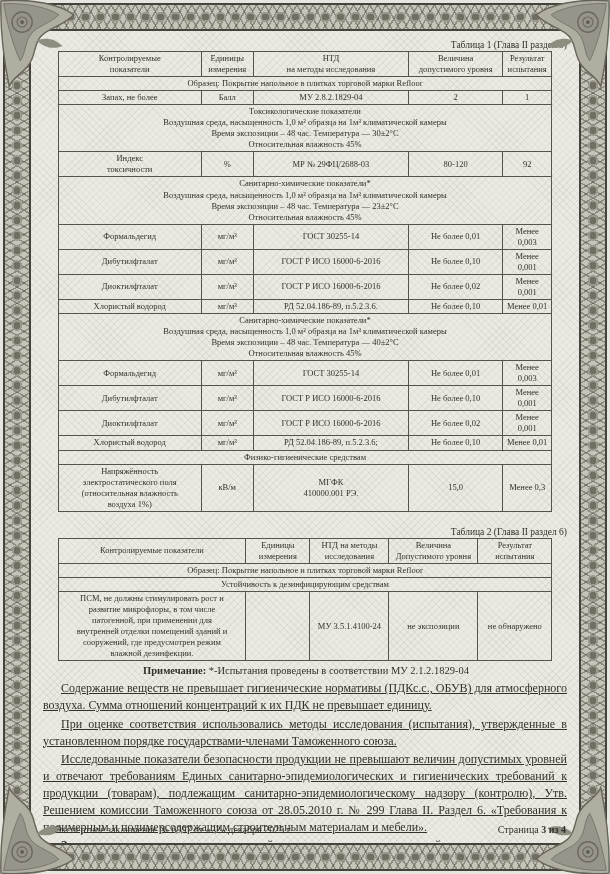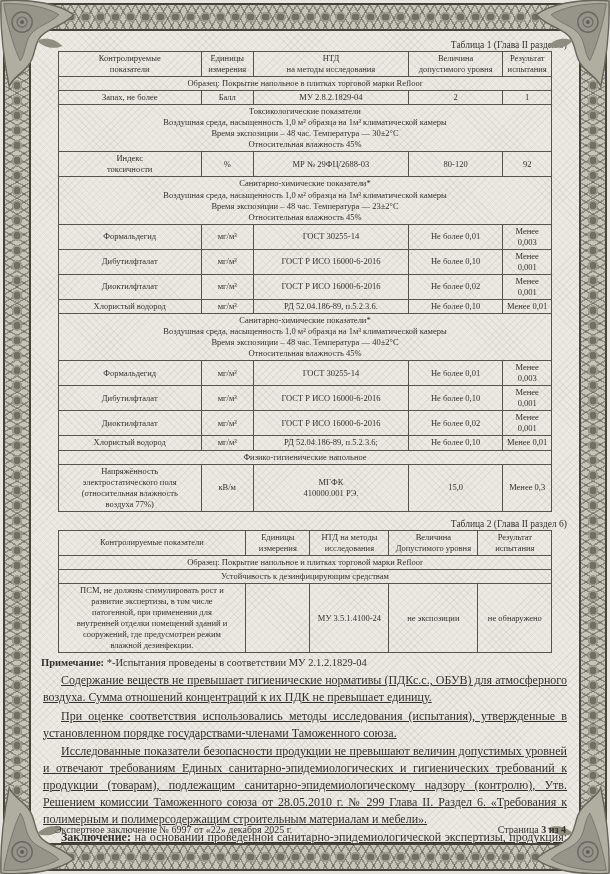--- a/index.html
+++ b/index.html
@@ -53,21 +53,21 @@
     border:1px solid #55534b; padding:1px 3px;
     font-size:8.5px; line-height:1.3; font-weight:normal;
     text-align:center; vertical-align:middle; white-space:pre-line;
     overflow:hidden;
   }
   td.section { padding:1px 2px; }
   .para {
     font-size:12px; line-height:1.4; text-align:justify;
     text-indent:18px; margin:2px 4px 0 4px;text-decoration:underline;
   }
-  .note { font-size:10.5px; line-height:14px; margin:3px 0 1px 2px; }
+  .note { font-size:10.5px; line-height:14px; margin:3px 0 1px 2px;text-align:center; }
   .bold { font-weight:bold; }
   .footer {
     position:absolute; left:55px; right:44px; bottom:39px;
     display:flex; justify-content:space-between; align-items:flex-end;
     font-size:10px; z-index:3;
   }
 </style>
 </head>
 <body>
 
@@ -213,37 +213,37 @@
             <td>Менее 0,001</td>
           </tr>
           <tr>
             <td>Хлористый водород</td>
             <td>мг/м³</td>
             <td>РД 52.04.186-89, п.5.2.3.6;</td>
             <td>Не более 0,10</td>
             <td>Менее 0,01</td>
           </tr>
           <tr>
-            <td colspan="5" class="section"><div>Физико-гигиенические напольное</div></td>
+            <td colspan="5" class="section"><div>Физико-гигиенические средствам</div></td>
           </tr>
           <tr>
             <td>Напряжённость
 электростатического поля
 (относительная влажность
-воздуха 77%)</td>
+воздуха 1%)</td>
             <td>кВ/м</td>
             <td>МГФК
 410000.001 РЭ.</td>
             <td>15,0</td>
             <td>Менее 0,3</td>
           </tr>
         </tbody>
     </table>
 
-    <div class="caption" style="margin-top:6px">Таблица 2 (Глава II раздел 6)</div>
+    <div class="caption" style="margin-top:14px">Таблица 2 (Глава II раздел 6)</div>
 
     <table>
       <colgroup>
         <col style="width:38%">
           <col style="width:13%">
           <col style="width:16%">
           <col style="width:18%">
           <col style="width:15%">
       </colgroup>
       <tbody>
@@ -259,21 +259,21 @@
 испытания</th>
           </tr>
           <tr>
             <td colspan="5" class="section"><div>Образец: Покрытие напольное и плитках торговой марки Refloor</div></td>
           </tr>
           <tr>
             <td colspan="5" class="section"><div>Устойчивость к дезинфицирующим средствам</div></td>
           </tr>
           <tr>
             <td>ПСМ, не должны стимулировать рост и
-развитие экспертизы, в том числе
+развитие микрофлоры, в том числе
 патогенной, при применении для
 внутренней отделки помещений зданий и
 сооружений, где предусмотрен режим
 влажной дезинфекции.</td>
             <td></td>
             <td>МУ 3.5.1.4100-24</td>
             <td>не экспозиции</td>
             <td>не обнаружено</td>
           </tr>
         </tbody>

